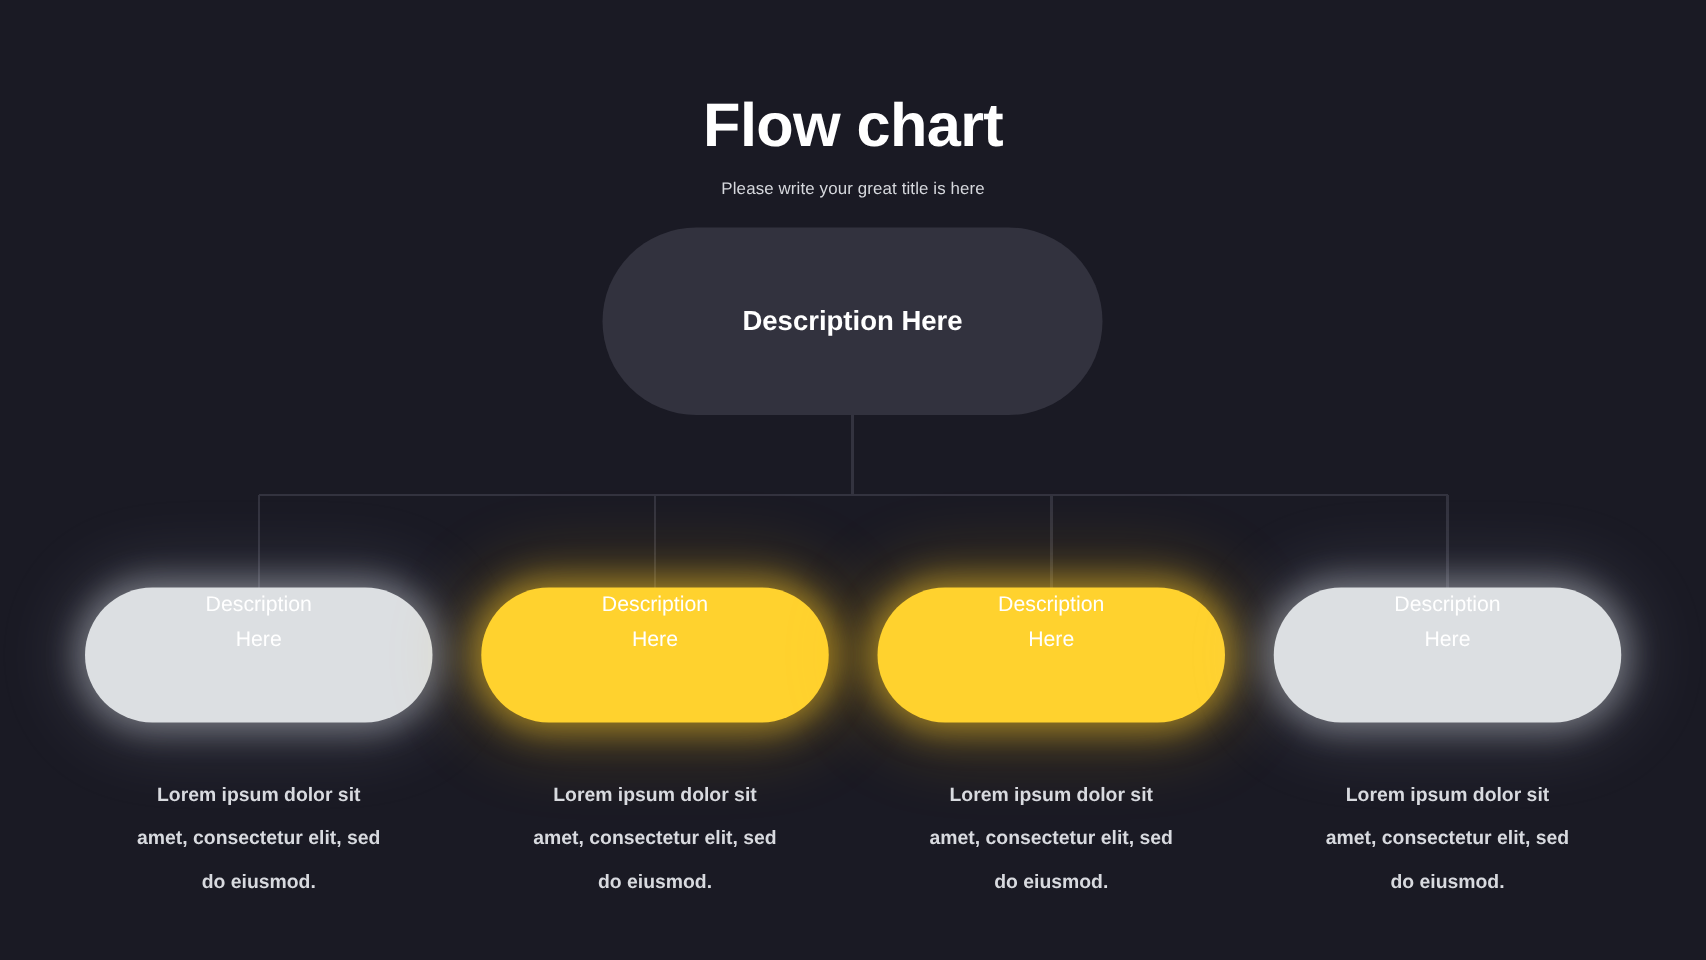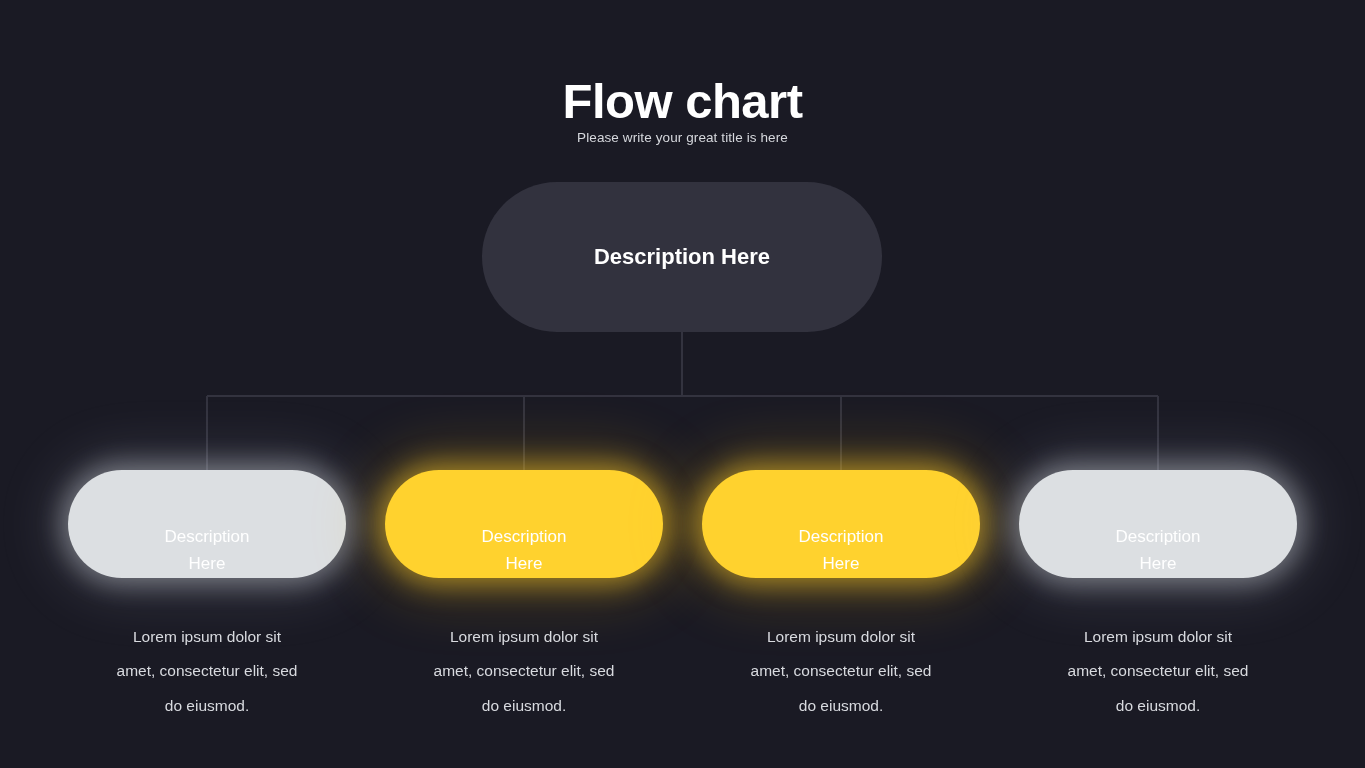--- a/index.html
+++ b/index.html
@@ -16,21 +16,21 @@
   }
 
   
   #title {
     position:absolute; left:0; top:76px; width:1365px;
     text-align:center;
     font-size:49px; font-weight:bold; letter-spacing:-0.5px;
     color:#ffffff; line-height:1.05;
   }
   #subtitle {
-    position:absolute; left:0; top:130px; width:1365px;
+    position:absolute; left:0; top:143px; width:1365px;
     text-align:center;
     font-size:13.5px; font-weight:400; letter-spacing:0.1px;
     color:#d6d8dd;
   }
 
   
   #connectors {
     position:absolute; left:0; top:0; width:1365px; height:768px;
     pointer-events:none;
   }
@@ -44,21 +44,21 @@
     display:flex; align-items:center; justify-content:center;
     text-align:center;
     color:#ffffff; font-size:22px; font-weight:bold; line-height:1.52;
   }
 
   
   .child-node {
     position:absolute;
     top:470px; width:278px; height:108px;
     border-radius:54px;
-    display:flex; align-items:flex-end; justify-content:center;
+    display:flex; align-items:flex-start; justify-content:center;
     text-align:center;
     font-size:17px; font-weight:400; line-height:1.62;
     color:#ffffff;
   }
   .child-node.light {
     background:#dcdfe2;
     box-shadow:0 0 26px 7px rgba(226,230,236,0.40),
                0 0 60px 14px rgba(200,208,222,0.16);
   }
   .child-node.accent {
@@ -66,21 +66,21 @@
     box-shadow:0 0 26px 7px rgba(255,205,40,0.50),
                0 0 62px 16px rgba(255,190,20,0.22);
   }
   .child-node .node-label { position:relative; z-index:2; white-space:pre-line; }
 
   
   .caption {
     position:absolute;
     top:620px; width:260px;
     text-align:center;
-    font-size:15.5px; font-weight:400; line-height:2.22;
+    font-size:15.5px; font-weight:700; line-height:2.22;
     color:#d8dadf;
     white-space:pre-line;
   }
 </style>
 </head>
 <body>
 
 <div id="slide">
 
   <div id="title">Flow chart</div>

